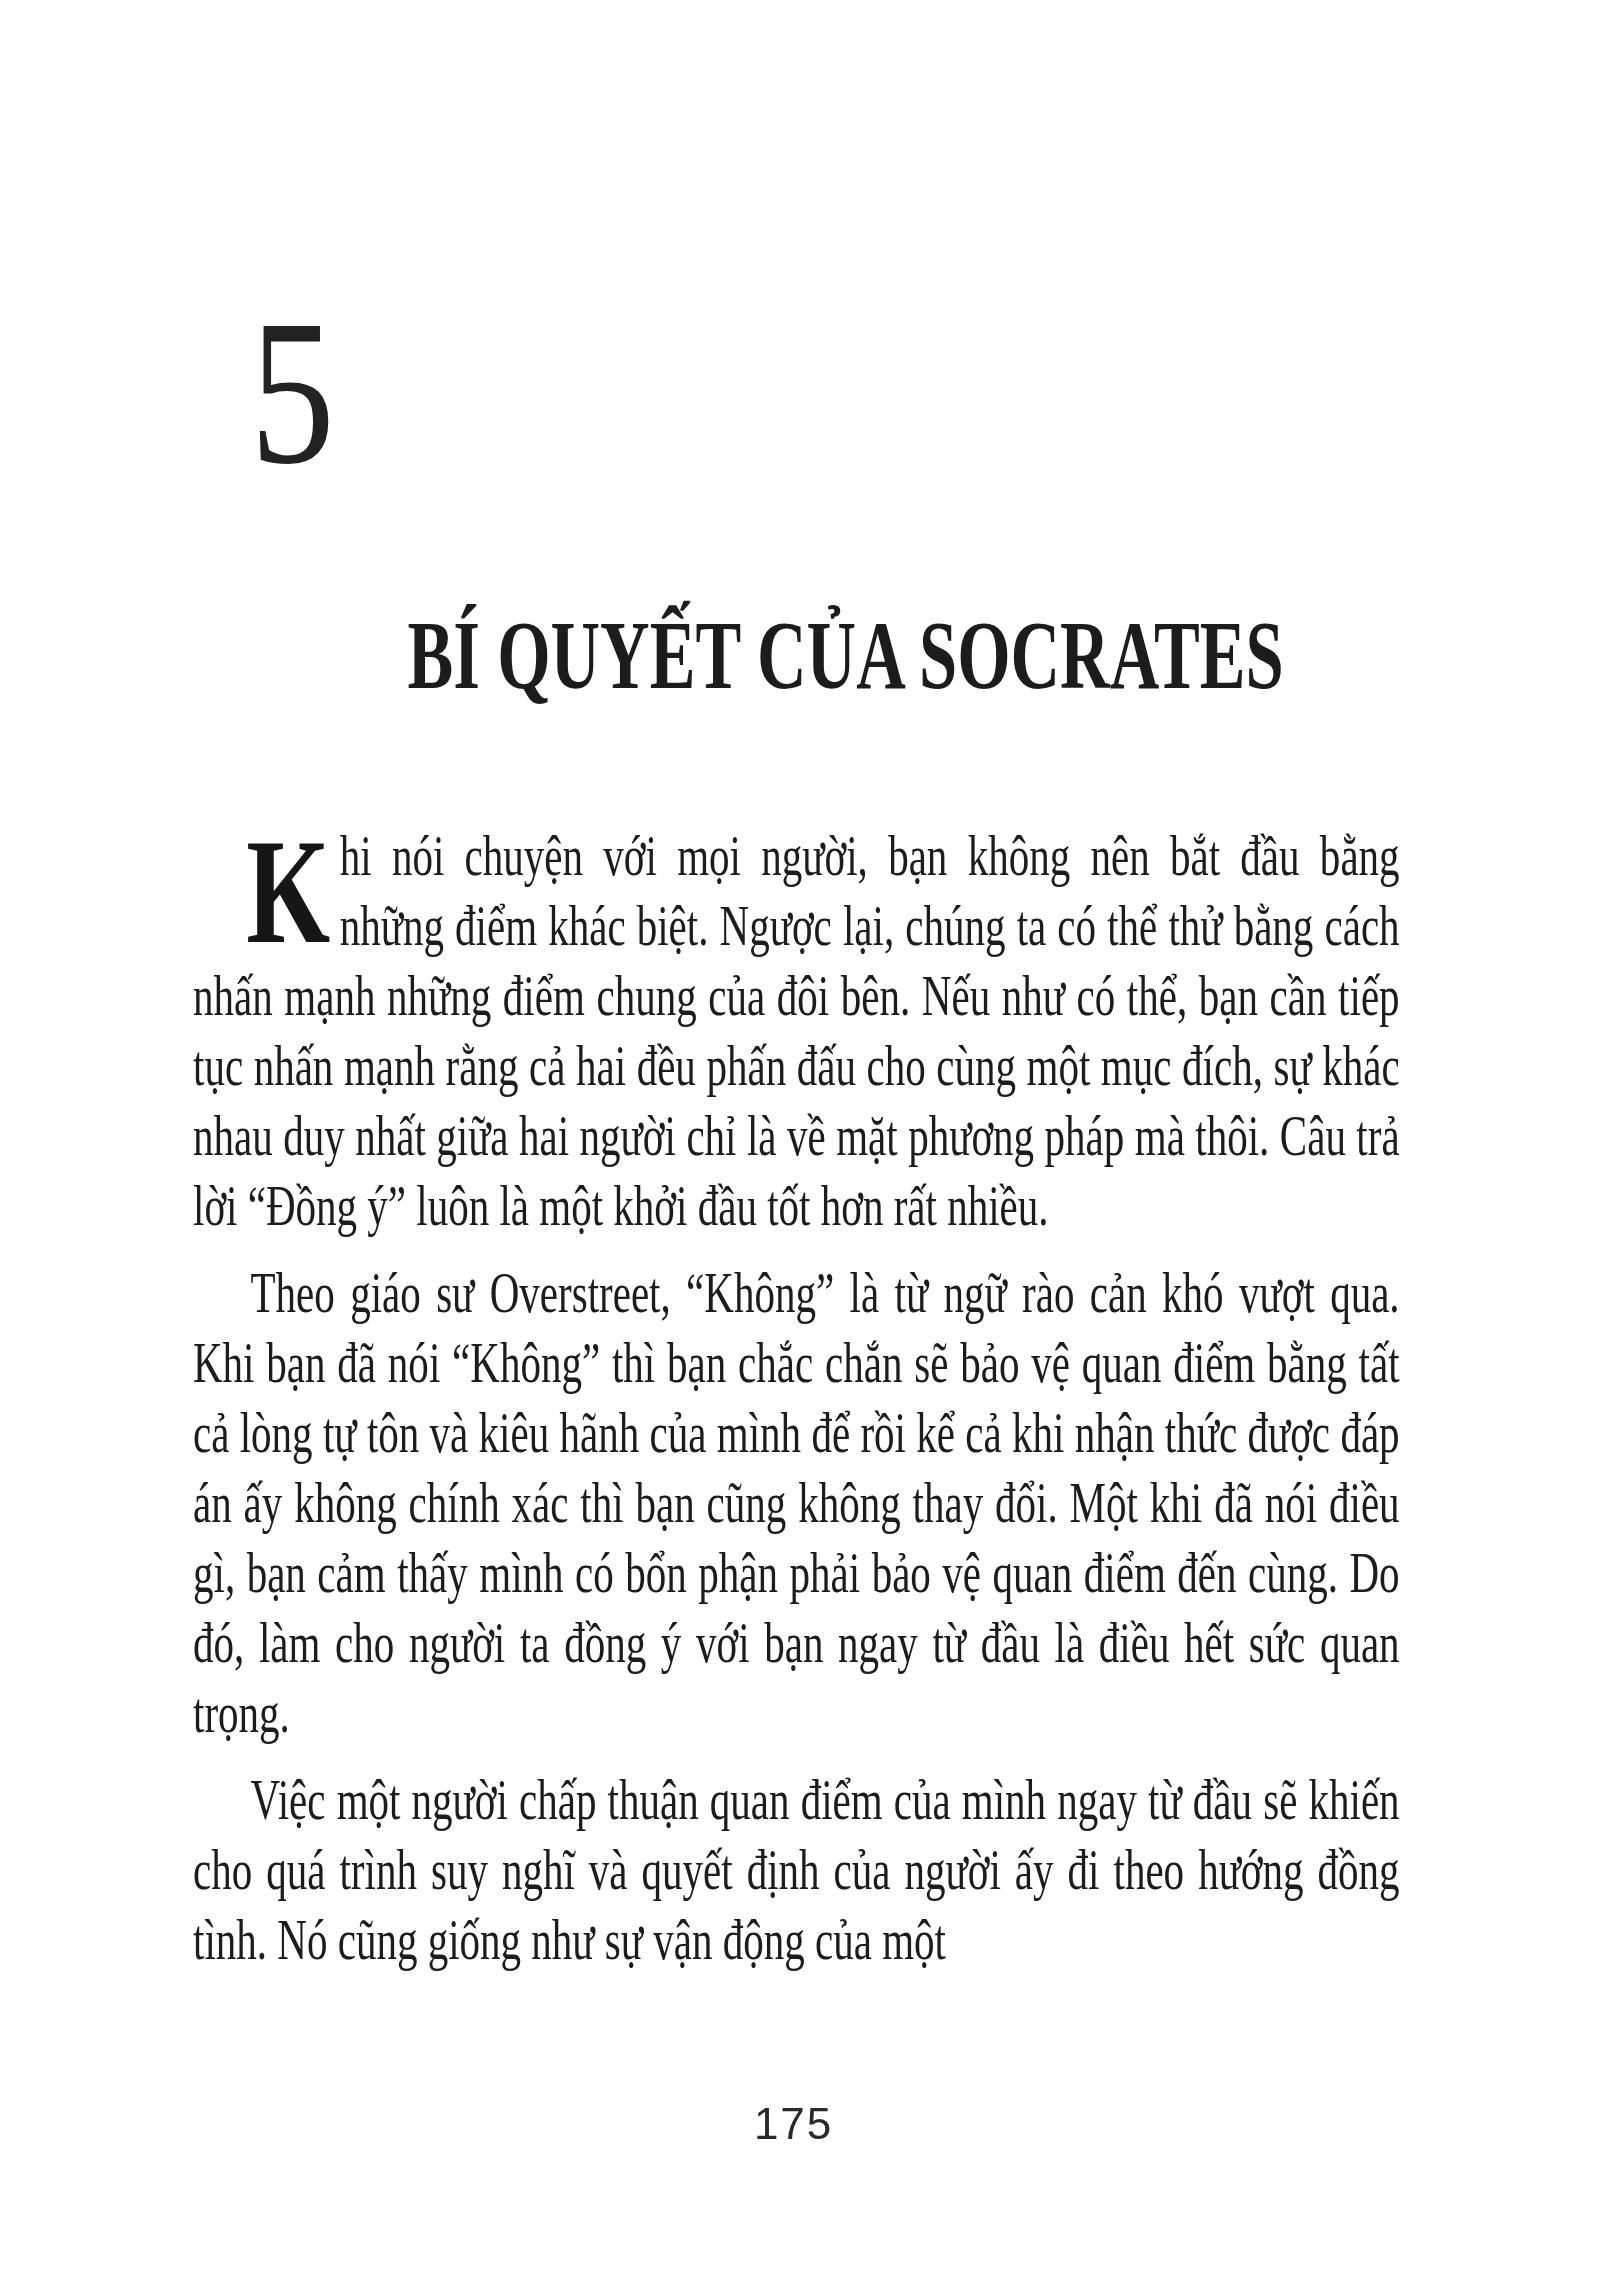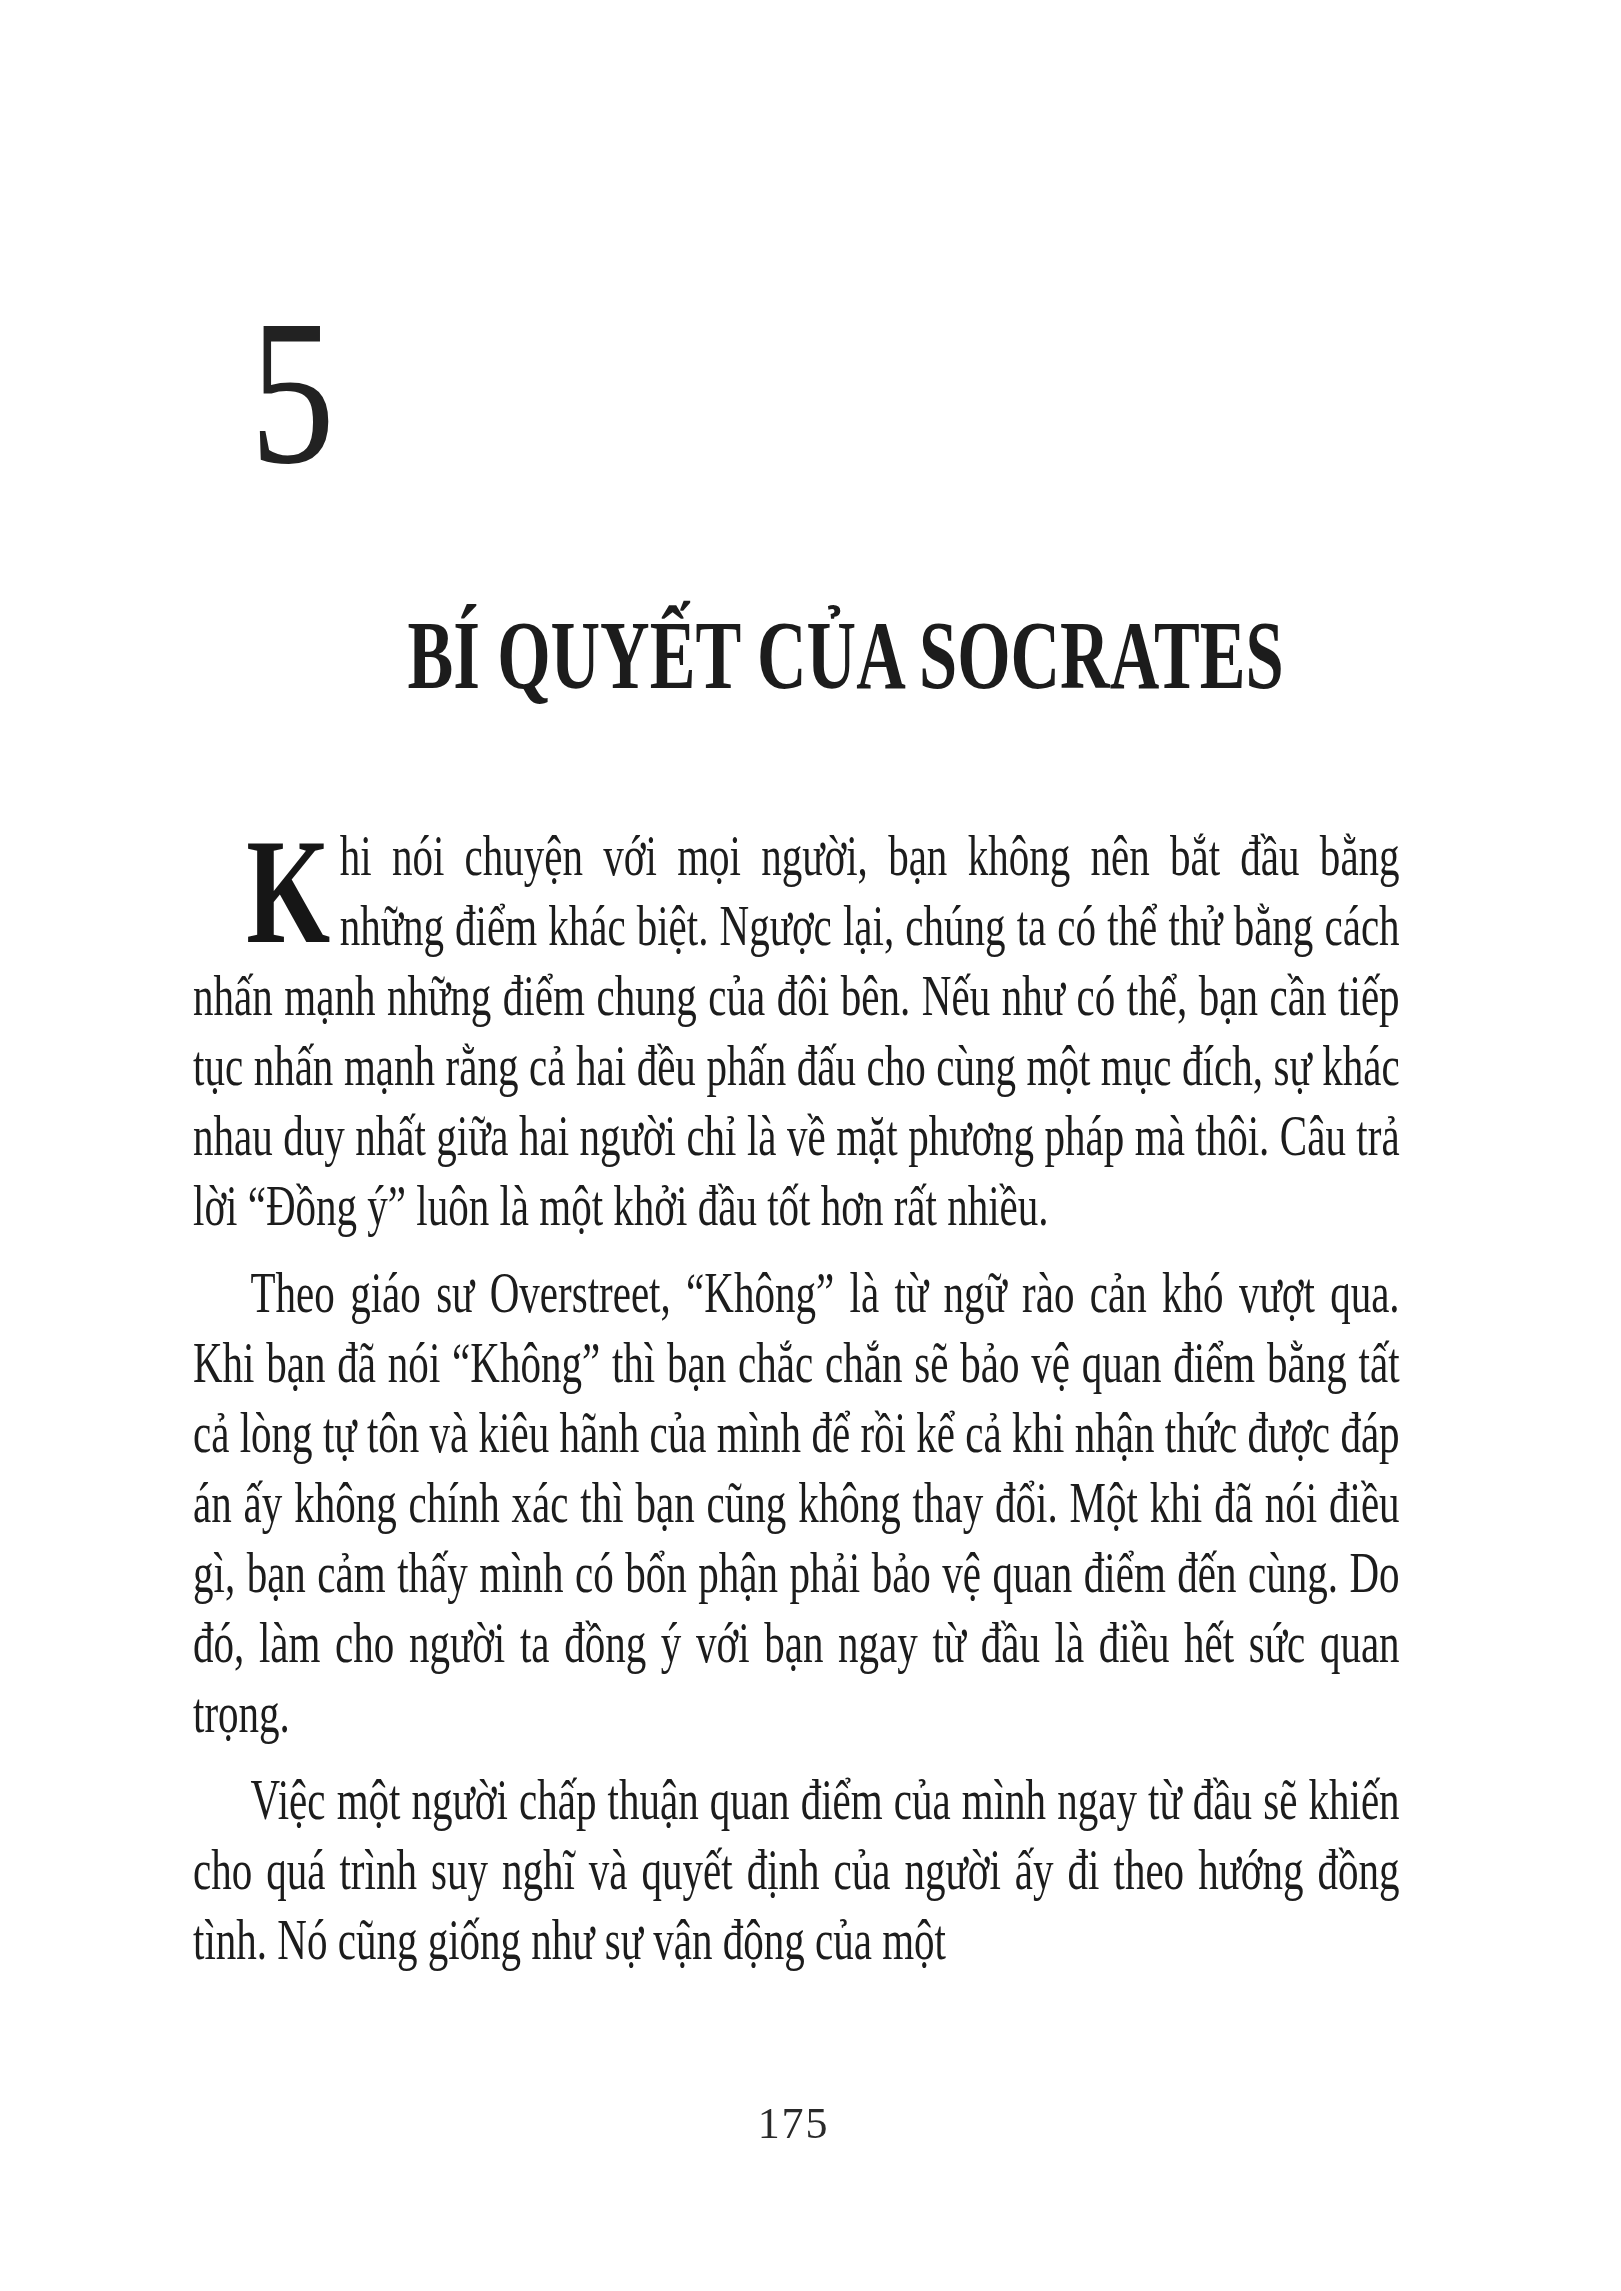--- a/index.html
+++ b/index.html
@@ -73,21 +73,21 @@
     margin-left: 74px;
     margin-right: 13.2px;
     color: #161616;
   }
   .page-number {
     position: absolute;
     top: 2102px;
     left: 131px;
     width: 1325px;
     text-align: center;
-    font-family: Liberation Serif, serif;
+    font-family: Liberation Sans, sans-serif;
     font-weight: 300;
     font-size: 44px;
     line-height: 1;
     letter-spacing: 1.9px;
     color: #2a2a2a;
   }
 </style>
 </head>
 <body>
 

